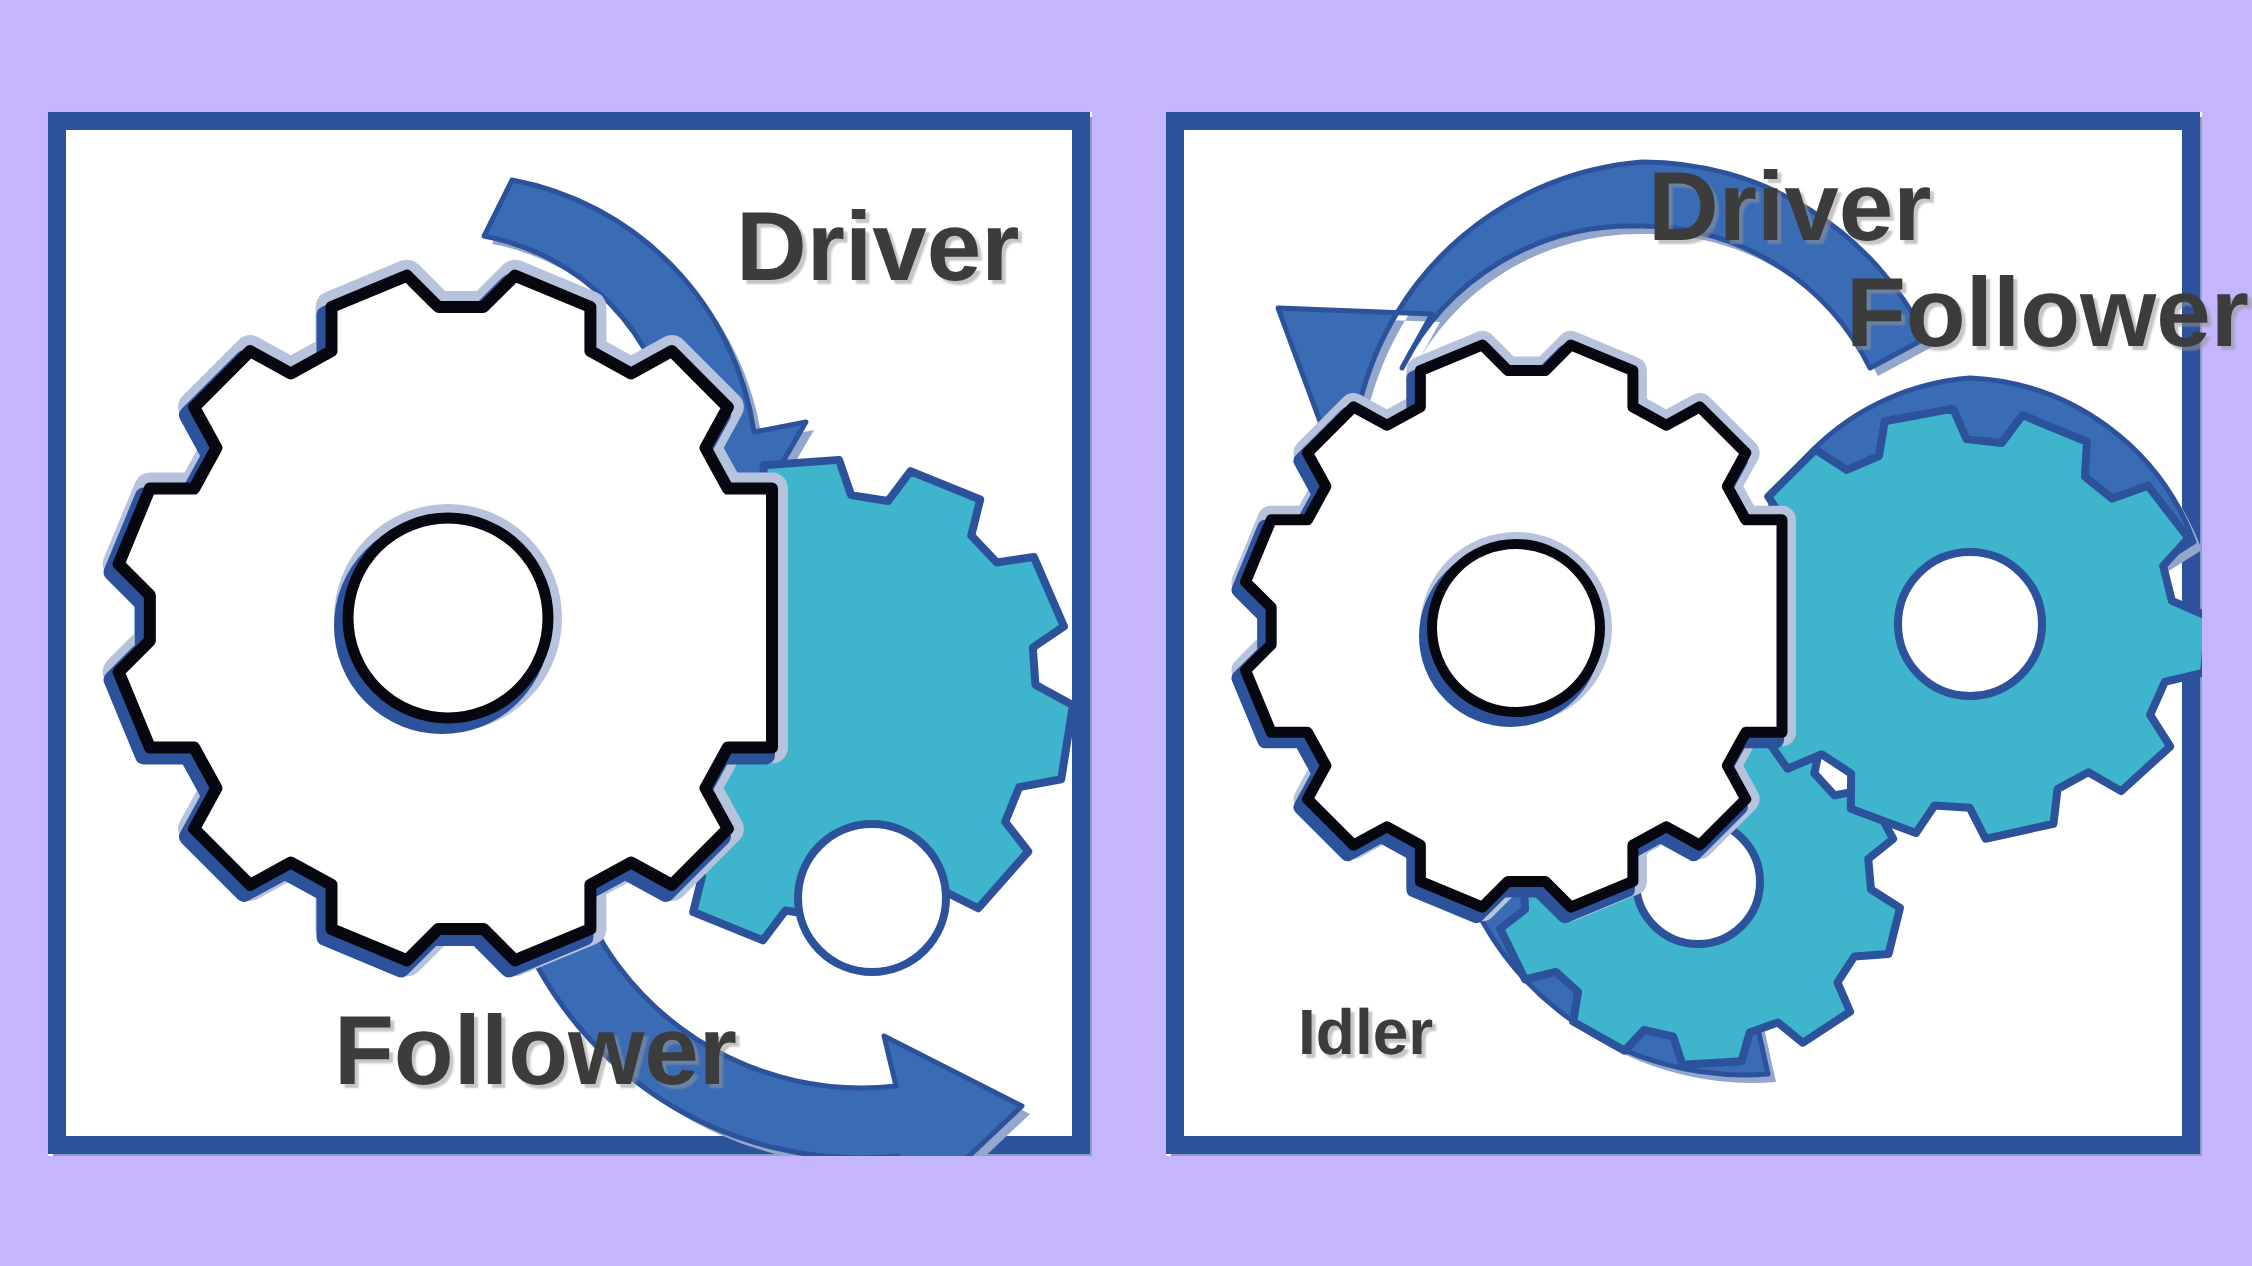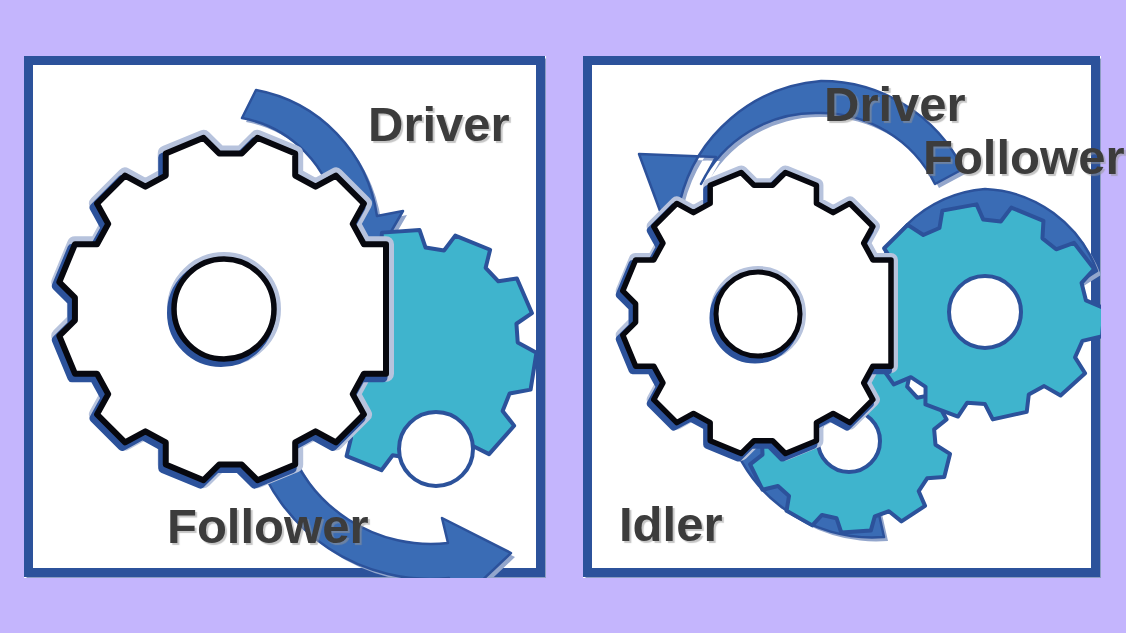--- a/index.html
+++ b/index.html
@@ -37,21 +37,21 @@
     color: #3c3c3c;
     white-space: nowrap;
     line-height: 1;
     text-shadow: 2px 2px 1px rgba(150,150,150,0.55);
     user-select: none;
   }
   .lbl-driver-left   { left: 368px; top: 100px;  font-size: 49px; }
   .lbl-follower-left { left: 167px; top: 502px;  font-size: 49px; }
   .lbl-driver-right  { left: 824px; top: 80px;   font-size: 49px; }
   .lbl-follower-right{ left: 923px; top: 133px;  font-size: 49px; }
-  .lbl-idler-right   { left: 619px; top: 500px;  font-size: 49px; }
+  .lbl-idler-right   { left: 649px; top: 500px;  font-size: 32px; }
 </style>
 </head>
 <body>
 
 <div id="stage">
 
   <div class="panel" style="left:24px; top:56px; width:522px; height:522px;">
     <svg class="panel-svg" width="522" height="522" viewBox="0 0 522 522">
 
       <rect x="7" y="7" width="512" height="512" fill="none" stroke="#8d9dc2" stroke-width="9"></rect>

